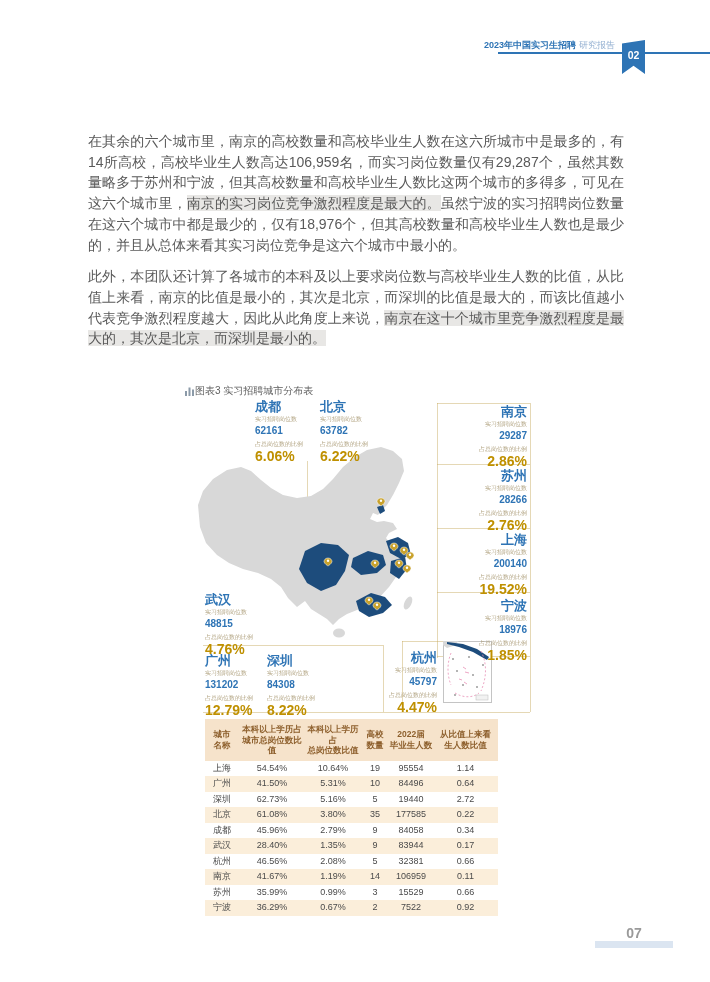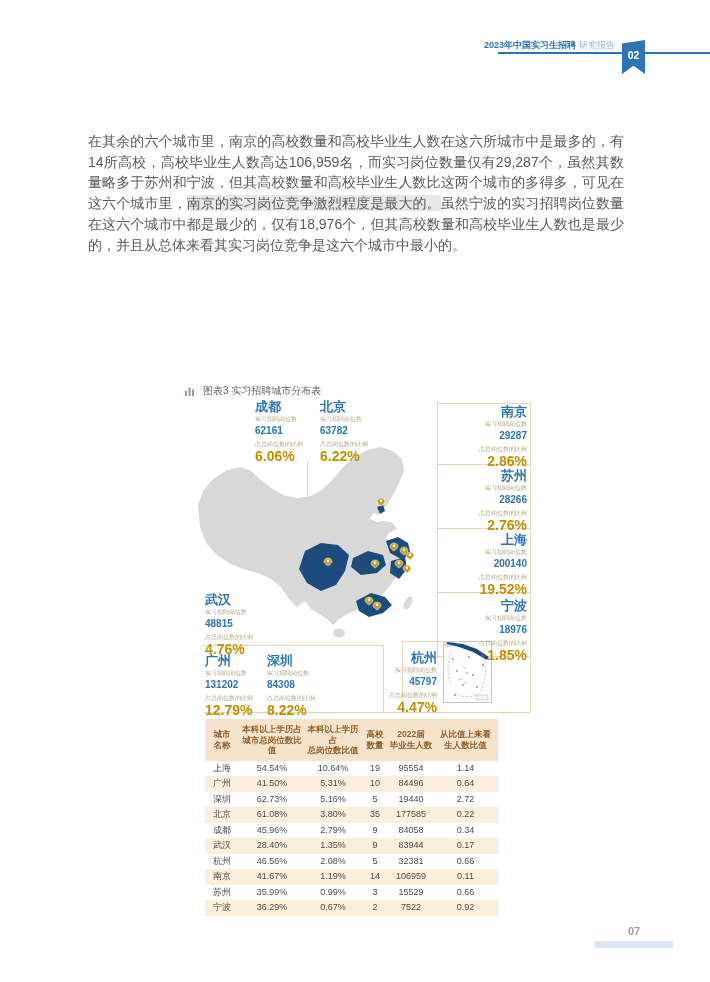--- a/index.html
+++ b/index.html
@@ -17,21 +17,21 @@
          color:#fff;font-size:10.5px;font-weight:bold;text-align:center;
          padding-top:9px;box-sizing:border-box;}
 
   
   .body-text{position:absolute;left:88px;top:131px;width:536px;
              font-size:14px;line-height:20.7px;color:#595959;text-align:justify;}
   .body-text p{margin:0 0 11px 0;}
   .hl{background:#e8e7e5;}
 
   
-  .fig-title{position:absolute;left:185px;top:384px;display:flex;align-items:center;gap:8px;
+  .fig-title{position:absolute;left:185px;top:384px;display:flex;align-items:center;gap:0;
              font-size:10px;color:#606060;}
   .stat{position:absolute;width:80px;}
   .stat .nm{font-size:13px;font-weight:bold;color:#2e74b5;line-height:15px;}
   .stat .lb{font-size:6px;color:#b2a482;line-height:8px;margin-top:1px;}
   .stat .vl{font-size:10px;font-weight:bold;color:#2e74b5;line-height:16px;}
   .stat .pc{font-size:14px;font-weight:bold;color:#bf9000;line-height:16px;}
   .stat.r{text-align:right;}
   #st-chengdu{left:255px;top:399px;} #st-beijing{left:320px;top:399px;}
   #st-nanjing{left:447px;top:404px;} #st-suzhou{left:447px;top:468px;}
   #st-shanghai{left:447px;top:532px;} #st-ningbo{left:447px;top:598px;}
@@ -48,36 +48,37 @@
   .city-table{position:absolute;left:205px;top:719px;width:293px;}
   .city-table table{width:100%;border-collapse:collapse;table-layout:fixed;}
   .city-table th{background:#f6e3cb;color:#8d5f2c;font-size:8.5px;font-weight:bold;
                  line-height:10.5px;padding:5px 0;vertical-align:middle;text-align:center;}
   .city-table td{font-size:9px;color:#4a4a4a;text-align:center;height:15.5px;
                  line-height:15.5px;padding:0;}
   .city-table tr.alt{background:#fbeeda;}
 
   
   .pg-num{position:absolute;left:595px;top:925px;width:78px;text-align:center;
-          font-size:11px;font-weight:bold;color:#9a9a9a;}
+          font-size:14px;font-weight:bold;color:#9a9a9a;}
   .pg-bar{position:absolute;left:595px;top:941px;width:78px;height:7px;background:#dbe5f1;}
 </style>
 </head>
 <body>
 
 <div class="page">
 
   <div class="hdr-line"></div>
   <div class="hdr-title">
     <span class="main">2023年中国实习生招聘</span><span class="sub">研究报告</span>
   </div>
   <div class="badge">02</div>
 
   <div class="body-text" id="paragraphs">
       <p><span>在其余的六个城市里，南京的高校数量和高校毕业生人数在这六所城市中是最多的，有14所高校，高校毕业生人数高达106,959名，而实习岗位数量仅有29,287个，虽然其数量略多于苏州和宁波，但其高校数量和高校毕业生人数比这两个城市的多得多，可见在这六个城市里，</span><span class="hl">南京的实习岗位竞争激烈程度是最大的。</span><span>虽然宁波的实习招聘岗位数量在这六个城市中都是最少的，仅有18,976个，但其高校数量和高校毕业生人数也是最少的，并且从总体来看其实习岗位竞争是这六个城市中最小的。</span></p>
+      <p><span>此外，本团队还计算了各城市的本科及以上要求岗位数与高校毕业生人数的比值，从比值上来看，南京的比值是最小的，其次是北京，而深圳的比值是最大的，而该比值越小代表竞争激烈程度越大，因此从此角度上来说，</span><span class="hl">南京在这十个城市里竞争激烈程度是最大的，其次是北京，而深圳是最小的。</span></p>
     </div>
 
   <div class="fig-title">
     <svg width="10" height="10" viewBox="0 0 10 10">
       <rect x="0" y="5" width="2" height="5" fill="#8b9aa8"></rect>
       <rect x="3.5" y="1.5" width="2" height="8.5" fill="#8b9aa8"></rect>
       <rect x="7" y="3.5" width="2" height="6.5" fill="#8b9aa8"></rect>
     </svg>
     <span>图表3 实习招聘城市分布表</span>
   </div>

